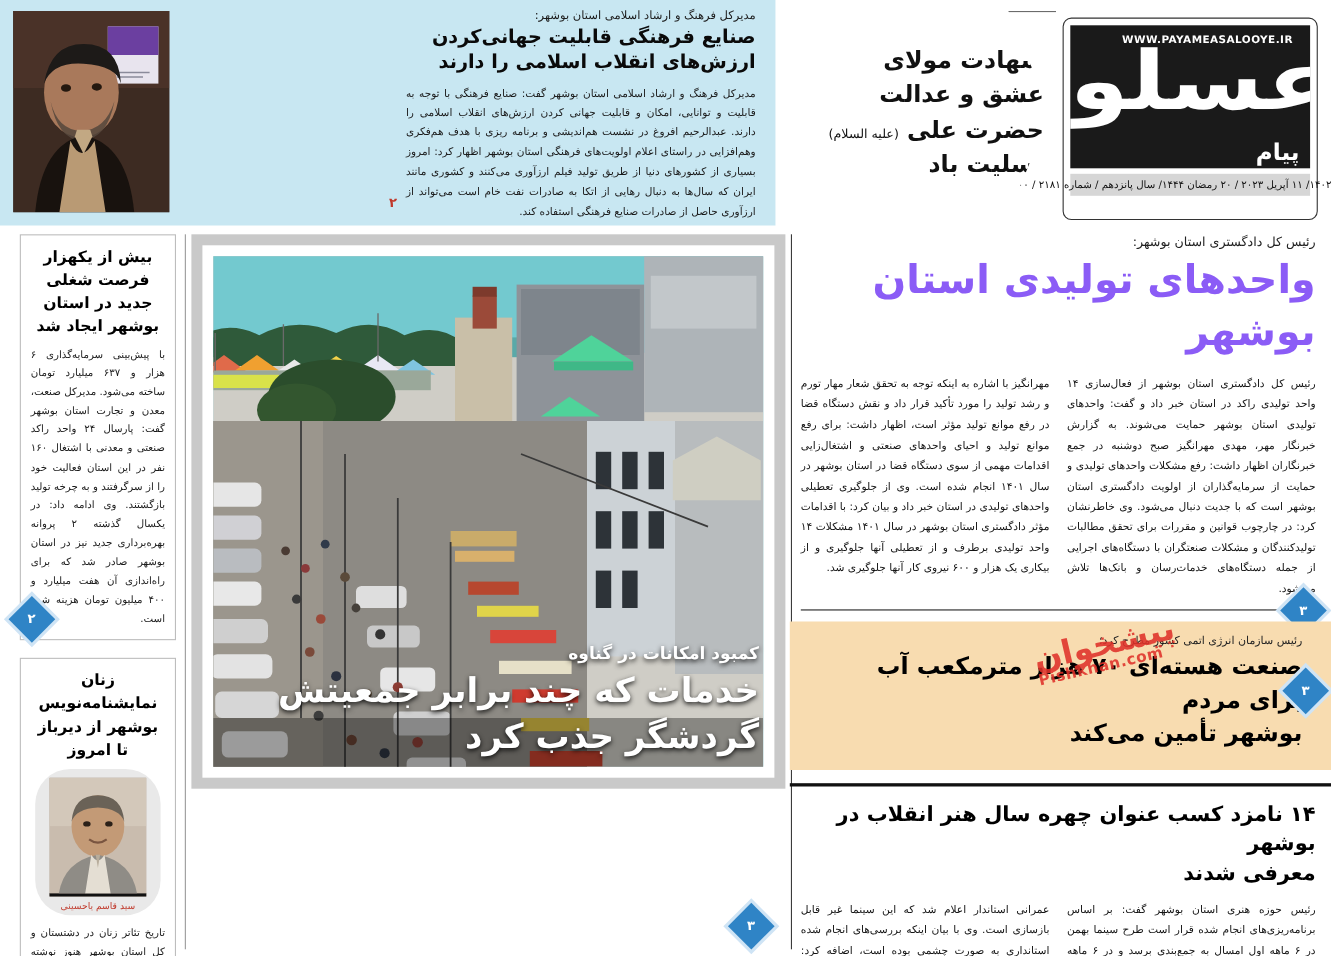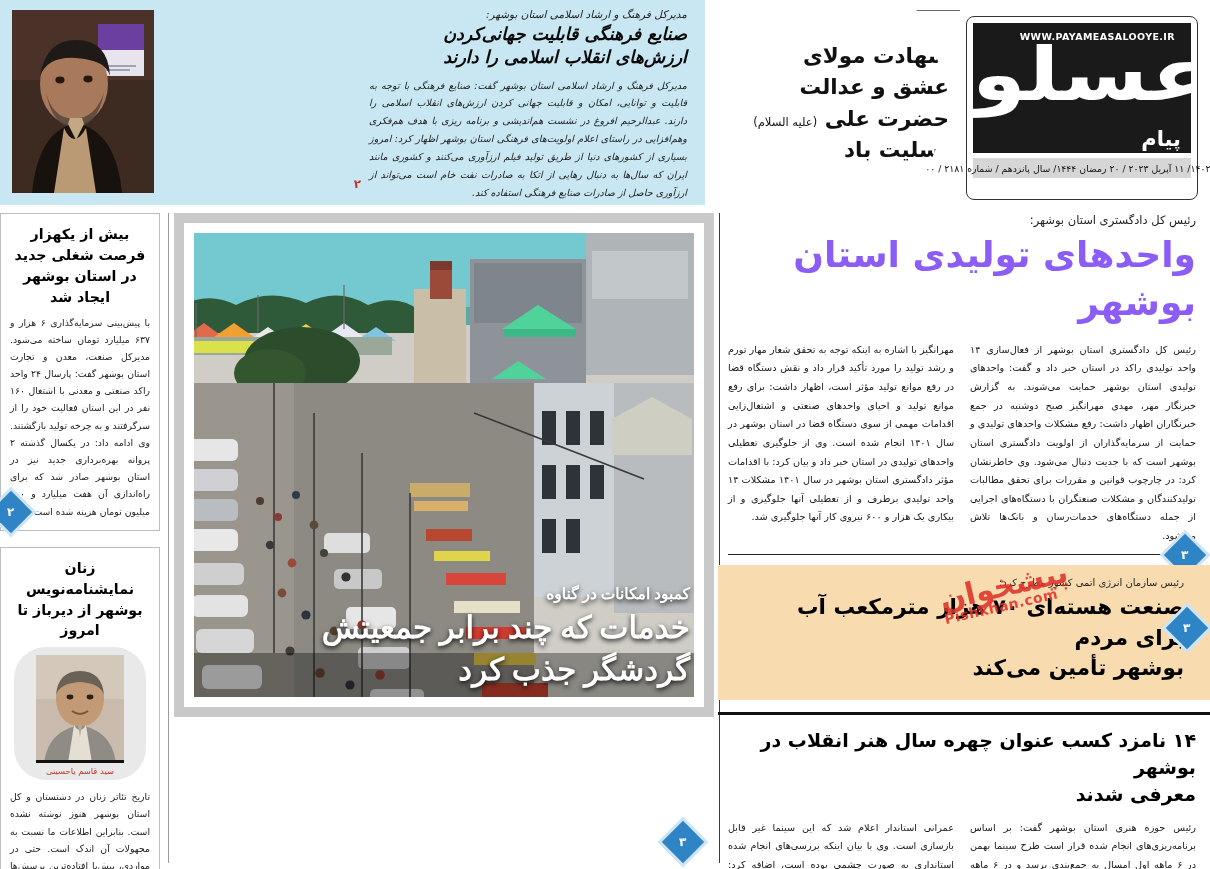--- a/index.html
+++ b/index.html
@@ -96,21 +96,20 @@
   
   .blue-panel {
     position: absolute; top: 0; left: 0;
     width: 705px; height: 205px;
     background: #c8e7f2;
   }
   .blue-article {
     position: absolute; top: 8px; right: 18px;
     width: 318px;
     text-align: right;
-    font-style: italic;
   }
   .ba-kicker { font-size: 10.5px; color: #1b1b1b; margin-bottom: 3px; }
   .ba-head {
     font-size: 17.5px; font-weight: bold; line-height: 1.33; color: #0a0a0a;
     margin-bottom: 7px;
   }
   .ba-body {
     font-size: 9.6px; line-height: 1.86; color: #1a1a1a; text-align: justify;
   }
   .blue-pagenum {
@@ -131,21 +130,21 @@
     padding: 8px 14px 0 10px;
   }
   .col-mid {
     position: absolute; top: 205px; right: 492px;
     width: 548px; height: 664px;
     padding: 8px 4px 0 4px;
   }
   .col-right {
     position: absolute; top: 205px; left: 0;
     width: 170px; height: 664px;
-    padding: 8px 10px 0 0;
+    padding: 8px 10px 0 18px;
   }
 
   .vrule-a { position: absolute; top: 213px; right: 490px; width: 1.5px; height: 650px; background: #3b3b3b; }
   .vrule-b { position: absolute; top: 213px; left: 168px; width: 1px; height: 650px; background: #9a9a9a; }
 
   
   .lead-kicker { font-size: 11.5px; color: #222; text-align: right; margin-bottom: 4px; }
   .lead-head {
     font-size: 36px; font-weight: bold; line-height: 1.33; color: #8b5cf6;
     text-align: right; margin-bottom: 14px; letter-spacing: -0.4px;
@@ -200,21 +199,20 @@
   }
   .dia-abs { position: absolute; }
 
   
   .photo-frame {
     position: relative;
     width: 100%; height: 504px;
     background: #fff;
     border: 10px solid #c9c9c9;
     overflow: hidden;
-    font-family: Liberation Serif, serif;
   }
   .photo-inner { position: absolute; inset: 10px; overflow: hidden; background: #9ec6c9; }
   .photo-caption {
     position: absolute; bottom: 16px; right: 14px; left: 14px;
     text-align: right; color: #fff; z-index: 4;
     text-shadow: 0 2px 5px rgba(0,0,0,.85);
   }
   .pc-kicker { font-size: 15.5px; font-weight: bold; margin-bottom: 4px; padding-left: 60px;}
   .pc-head { font-size: 31px; font-weight: bold; line-height: 1.36; }
 

